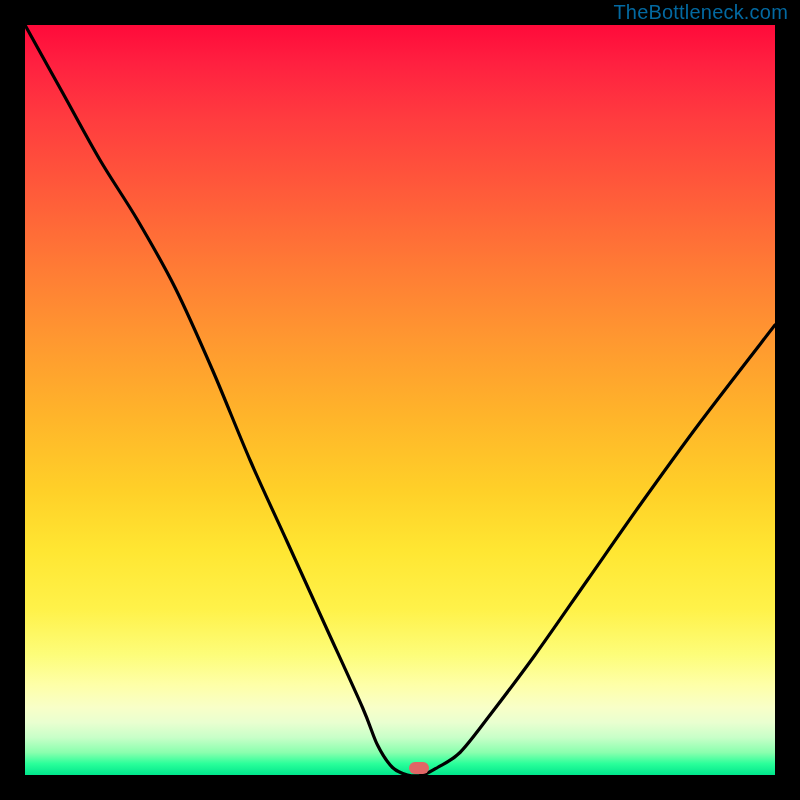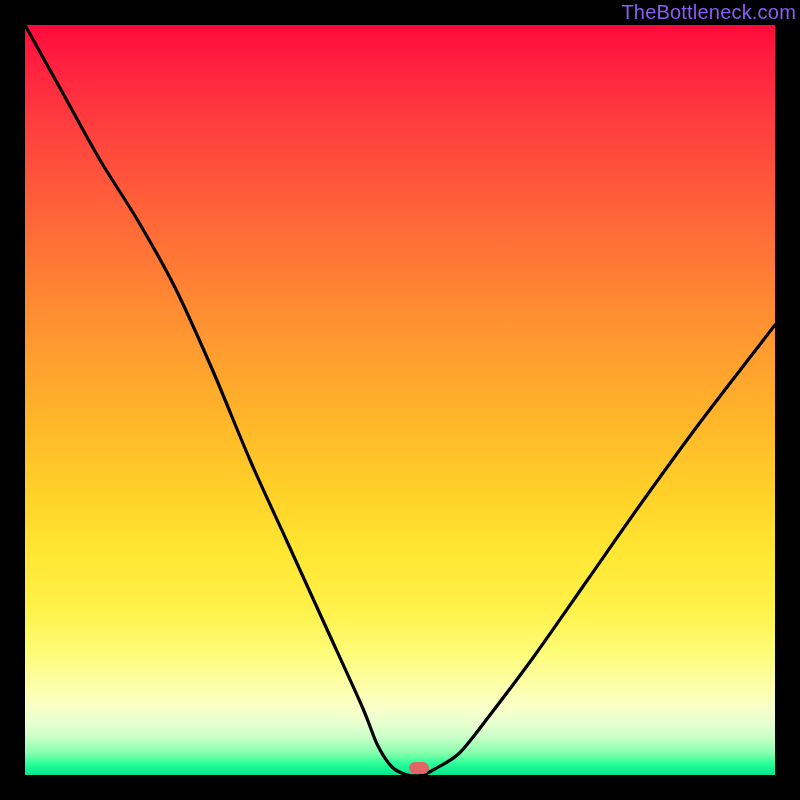--- a/index.html
+++ b/index.html
@@ -56,22 +56,22 @@
     position: absolute;
     width: 20px;
     height: 12px;
     border-radius: 6px;
     background: #e06666;
     transform: translate(-50%, -50%);
   }
   .attribution {
     position: absolute;
     top: 1px;
-    right: 4px;
-    color: #8b5cf6;
+    right: 12px;
+    color: #0369a1;
     font-size: 20px;
     font-weight: 500;
     letter-spacing: 0.2px;
   }
   svg.curve {
     position: absolute;
     inset: 0;
   }
 </style>
 </head>

